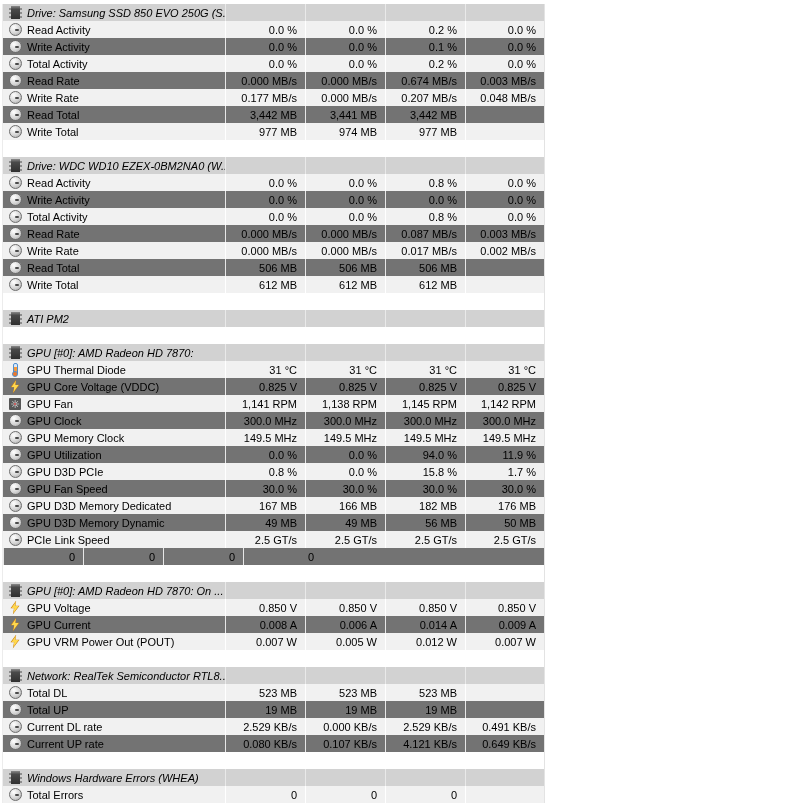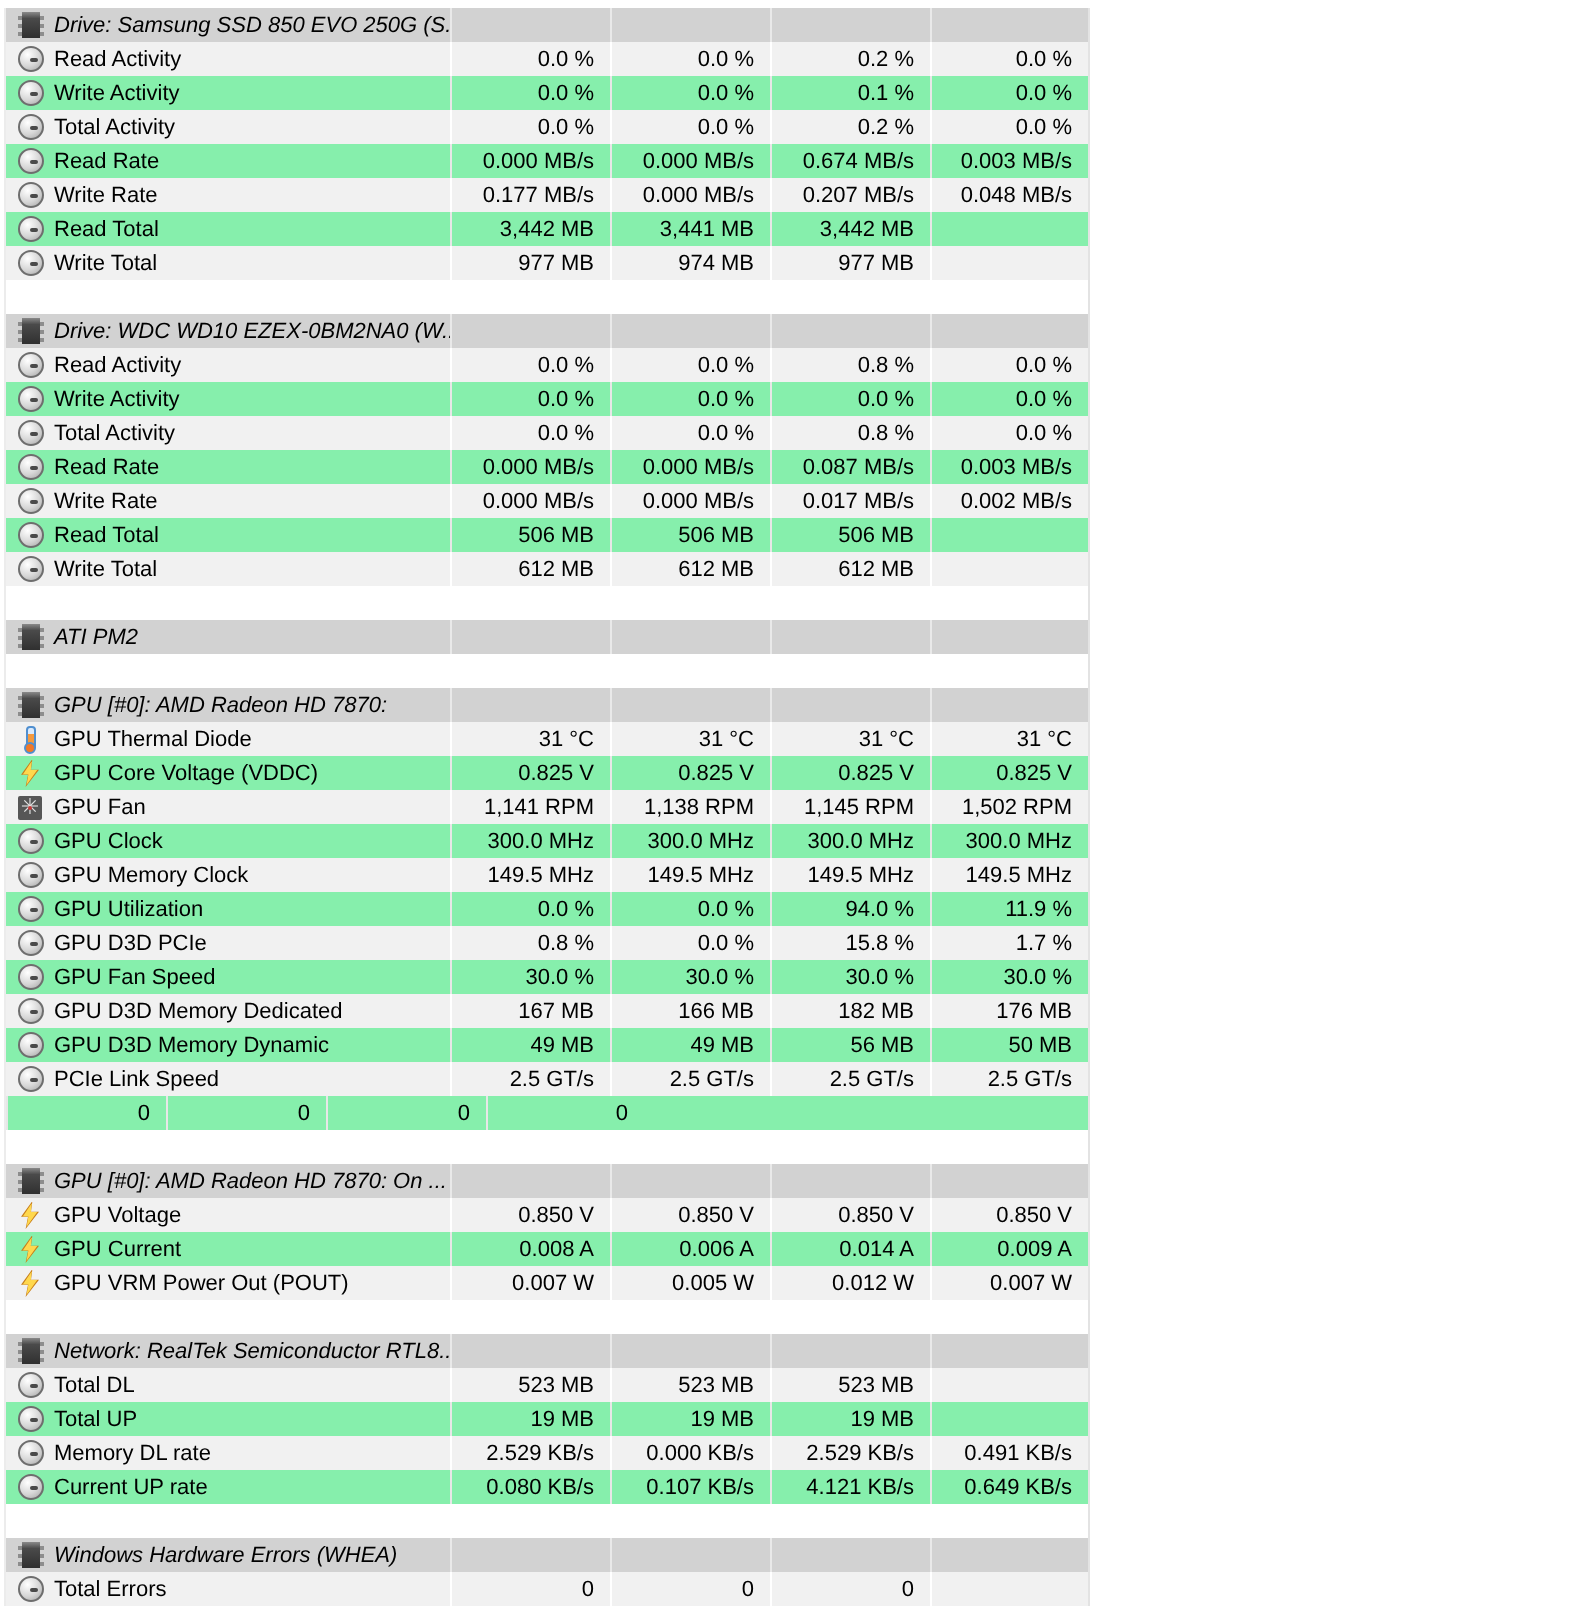--- a/index.html
+++ b/index.html
@@ -13,21 +13,21 @@
     position: relative;
   }
   .grid {
     position: absolute;
     left: 2px; top: 4px;
     width: 541px;
     border-left: 1px solid #ececec;
     border-right: 1px solid #e3e3e3;
     box-sizing: content-box;
   }
-  .row { display: flex; height: 17px; background: #86efac; }
+  .row { display: flex; height: 17px; background: #737373; }
   .row.alt { background: #f1f1f1; }
   .row.header { background: #d2d2d2; }
   .row.gap { background: #ffffff; }
   .cell { height: 17px; box-sizing: border-box; display: flex; align-items: center; }
   .name-cell { width: 222px; padding-left: 2px; overflow: hidden; white-space: nowrap; }
   .val {
     width: 80px; justify-content: flex-end; padding-right: 8px;
     border-left: 1px solid #e7e7e7; white-space: nowrap;
   }
   .val:last-child { width: 79px; }
@@ -323,21 +323,21 @@
     <div class="row alt">
     <span class="cell name-cell">
       <span class="ic">
           <span class="icon-fan"></span>
         </span>
       <span class="label">GPU Fan</span>
     </span>
     <span class="cell val">1,141 RPM</span>
     <span class="cell val">1,138 RPM</span>
     <span class="cell val">1,145 RPM</span>
-    <span class="cell val">1,502 RPM</span>
+    <span class="cell val">1,142 RPM</span>
   </div>
     <div class="row">
     <span class="cell name-cell">
       <span class="ic">
           <span class="icon-gauge"></span>
         </span>
       <span class="label">GPU Clock</span>
     </span>
     <span class="cell val">300.0 MHz</span>
     <span class="cell val">300.0 MHz</span>
@@ -518,21 +518,21 @@
     <span class="cell val">19 MB</span>
     <span class="cell val">19 MB</span>
     <span class="cell val">19 MB</span>
     <span class="cell val"></span>
   </div>
     <div class="row alt">
     <span class="cell name-cell">
       <span class="ic">
           <span class="icon-gauge"></span>
         </span>
-      <span class="label">Memory DL rate</span>
+      <span class="label">Current DL rate</span>
     </span>
     <span class="cell val">2.529 KB/s</span>
     <span class="cell val">0.000 KB/s</span>
     <span class="cell val">2.529 KB/s</span>
     <span class="cell val">0.491 KB/s</span>
   </div>
     <div class="row">
     <span class="cell name-cell">
       <span class="ic">
           <span class="icon-gauge"></span>

